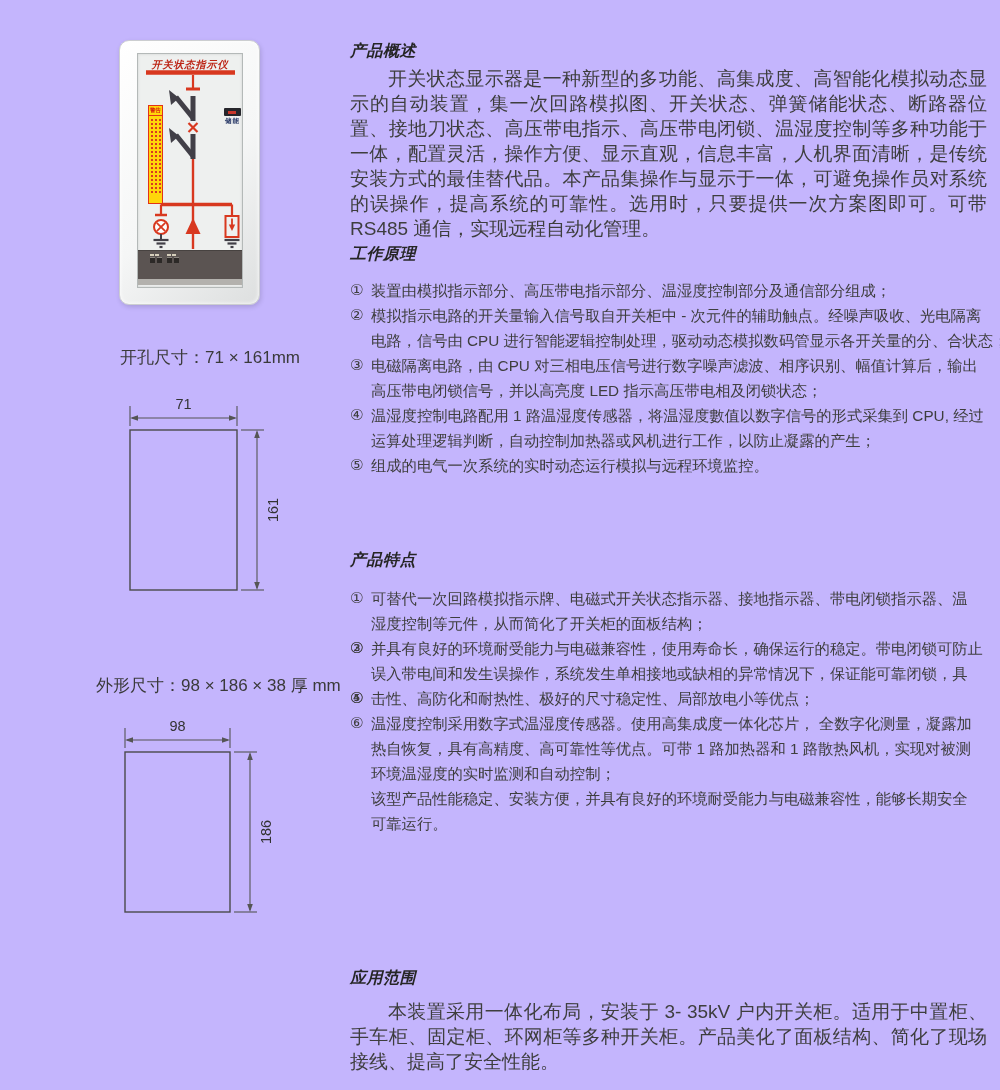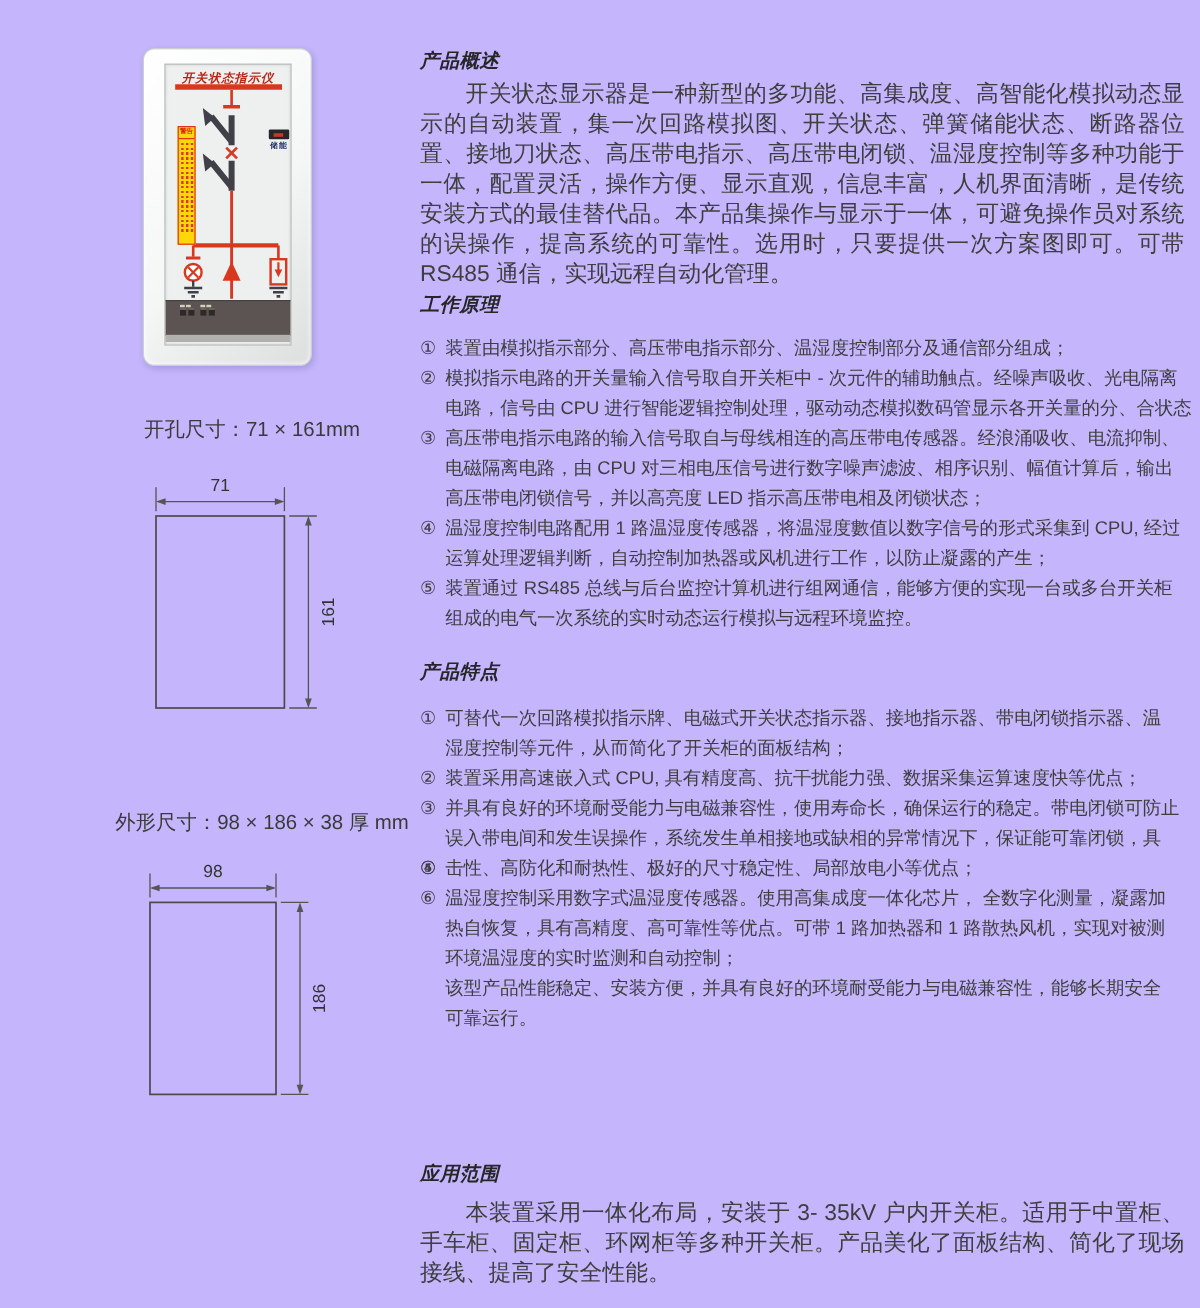--- a/index.html
+++ b/index.html
@@ -218,34 +218,34 @@
   <div class="right-col">
 
     <h2 class="sec-title t-ov">产品概述</h2>
     <p class="para p-ov">开关状态显示器是一种新型的多功能、高集成度、高智能化模拟动态显示的自动装置，集一次回路模拟图、开关状态、弹簧储能状态、断路器位置、接地刀状态、高压带电指示、高压带电闭锁、温湿度控制等多种功能于一体，配置灵活，操作方便、显示直观，信息丰富，人机界面清晰，是传统安装方式的最佳替代品。本产品集操作与显示于一体，可避免操作员对系统的误操作，提高系统的可靠性。选用时，只要提供一次方案图即可。可带 RS485 通信，实现远程自动化管理。</p>
 
     <h2 class="sec-title t-pr">工作原理</h2>
     <div class="tlist l-pr">
         <div class="tline"><span class="marker">①</span><span>装置由模拟指示部分、高压带电指示部分、温湿度控制部分及通信部分组成；</span></div>
         <div class="tline"><span class="marker">②</span><span>模拟指示电路的开关量输入信号取自开关柜中 - 次元件的辅助触点。经噪声吸收、光电隔离</span></div>
         <div class="tline"><span class="marker"></span><span>电路，信号由 CPU 进行智能逻辑控制处理，驱动动态模拟数码管显示各开关量的分、合状态；</span></div>
-        <div class="tline"><span class="marker">③</span><span>高压带电指示电路的输入信号取自与母线相连的高压带电传感器。经浪涌吸收、电流抑制、</span></div>
+        <div class="tline"><span class="marker">③</span></div>
         <div class="tline"><span class="marker"></span><span>电磁隔离电路，由 CPU 对三相电压信号进行数字噪声滤波、相序识别、幅值计算后，输出</span></div>
         <div class="tline"><span class="marker"></span><span>高压带电闭锁信号，并以高亮度 LED 指示高压带电相及闭锁状态；</span></div>
         <div class="tline"><span class="marker">④</span><span>温湿度控制电路配用 1 路温湿度传感器，将温湿度數值以数字信号的形式采集到 CPU, 经过</span></div>
         <div class="tline"><span class="marker"></span><span>运算处理逻辑判断，自动控制加热器或风机进行工作，以防止凝露的产生；</span></div>
-        <div class="tline"><span class="marker">⑤</span><span>装置通过 RS485 总线与后台监控计算机进行组网通信，能够方便的实现一台或多台开关柜</span></div>
+        <div class="tline"><span class="marker">⑤</span></div>
         <div class="tline"><span class="marker"></span><span>组成的电气一次系统的实时动态运行模拟与远程环境监控。</span></div>
       </div>
 
     <h2 class="sec-title t-ft">产品特点</h2>
     <div class="tlist l-ft">
         <div class="tline"><span class="marker">①</span><span>可替代一次回路模拟指示牌、电磁式开关状态指示器、接地指示器、带电闭锁指示器、温</span></div>
         <div class="tline"><span class="marker"></span><span>湿度控制等元件，从而简化了开关柜的面板结构；</span></div>
-        <div class="tline"><span class="marker">②</span><span>装置采用高速嵌入式 CPU, 具有精度高、抗干扰能力强、数据采集运算速度快等优点；</span></div>
+        <div class="tline"><span class="marker">②</span></div>
         <div class="tline"><span class="marker">③</span></div>
         <div class="tline"><span class="marker"></span><span>并具有良好的环境耐受能力与电磁兼容性，使用寿命长，确保运行的稳定。带电闭锁可防止</span></div>
         <div class="tline"><span class="marker"></span><span>误入带电间和发生误操作，系统发生单相接地或缺相的异常情况下，保证能可靠闭锁，具</span></div>
         <div class="tline"><span class="marker">④</span></div>
         <div class="tline"><span class="marker">⑤</span><span>击性、高防化和耐热性、极好的尺寸稳定性、局部放电小等优点；</span></div>
         <div class="tline"><span class="marker">⑥</span><span>温湿度控制采用数字式温湿度传感器。使用高集成度一体化芯片， 全数字化测量，凝露加</span></div>
         <div class="tline"><span class="marker"></span><span>热自恢复，具有高精度、高可靠性等优点。可带 1 路加热器和 1 路散热风机，实现对被测</span></div>
         <div class="tline"><span class="marker"></span><span>环境温湿度的实时监测和自动控制；</span></div>
         <div class="tline"><span class="marker"></span><span>该型产品性能稳定、安装方便，并具有良好的环境耐受能力与电磁兼容性，能够长期安全</span></div>
         <div class="tline"><span class="marker"></span><span>可靠运行。</span></div>

